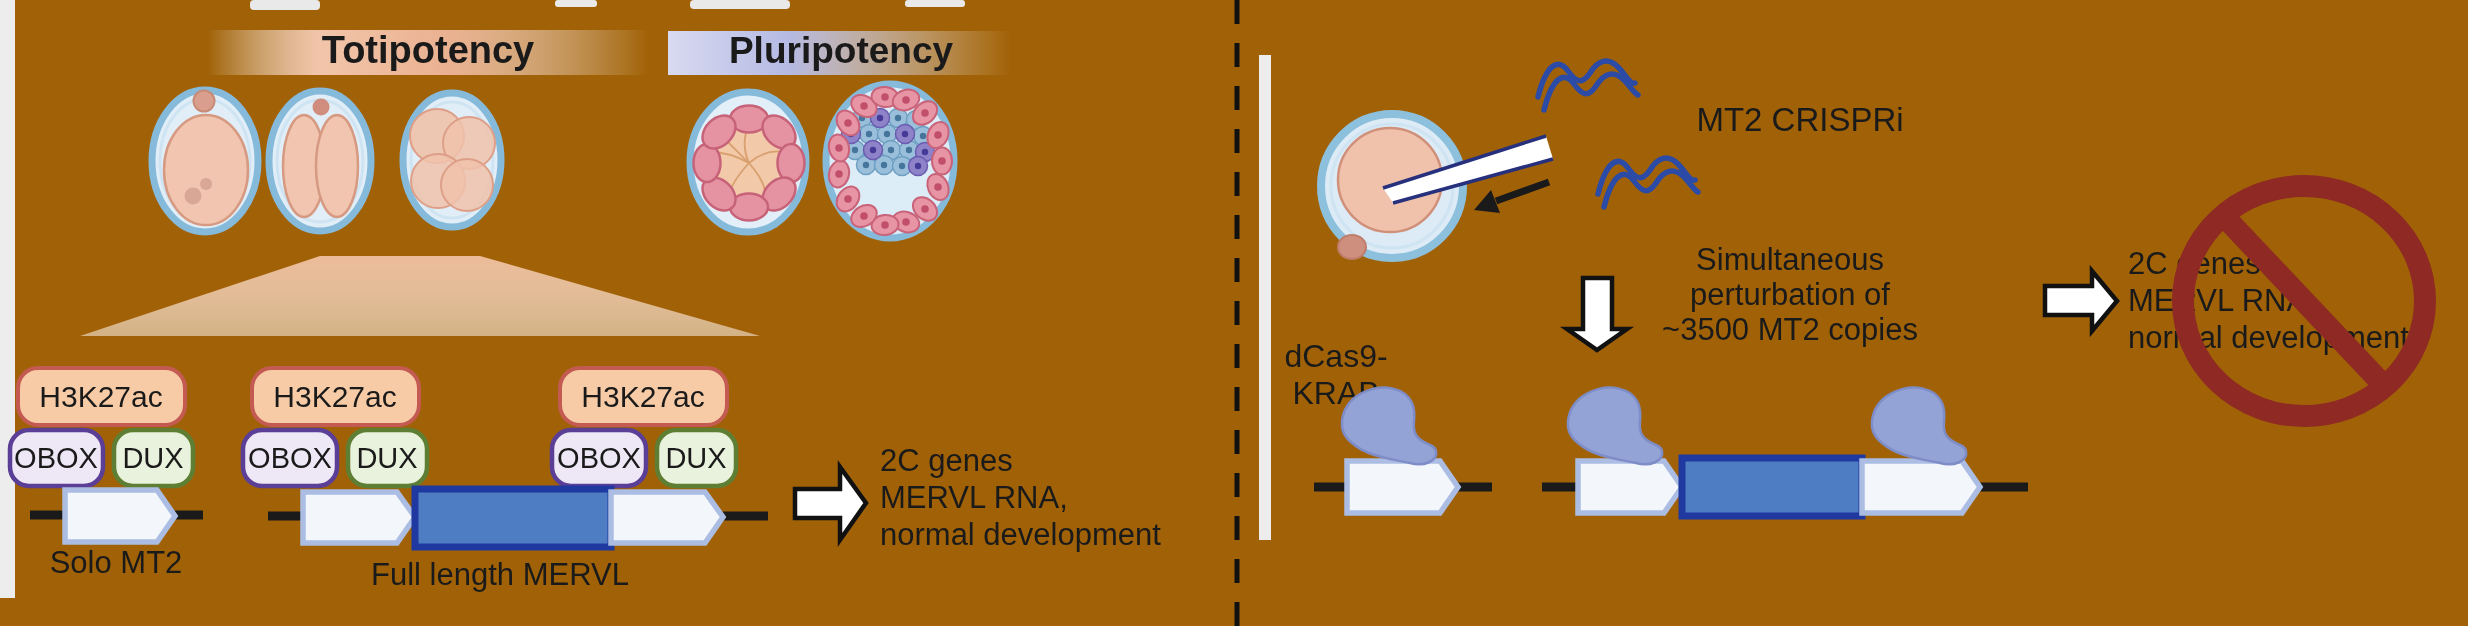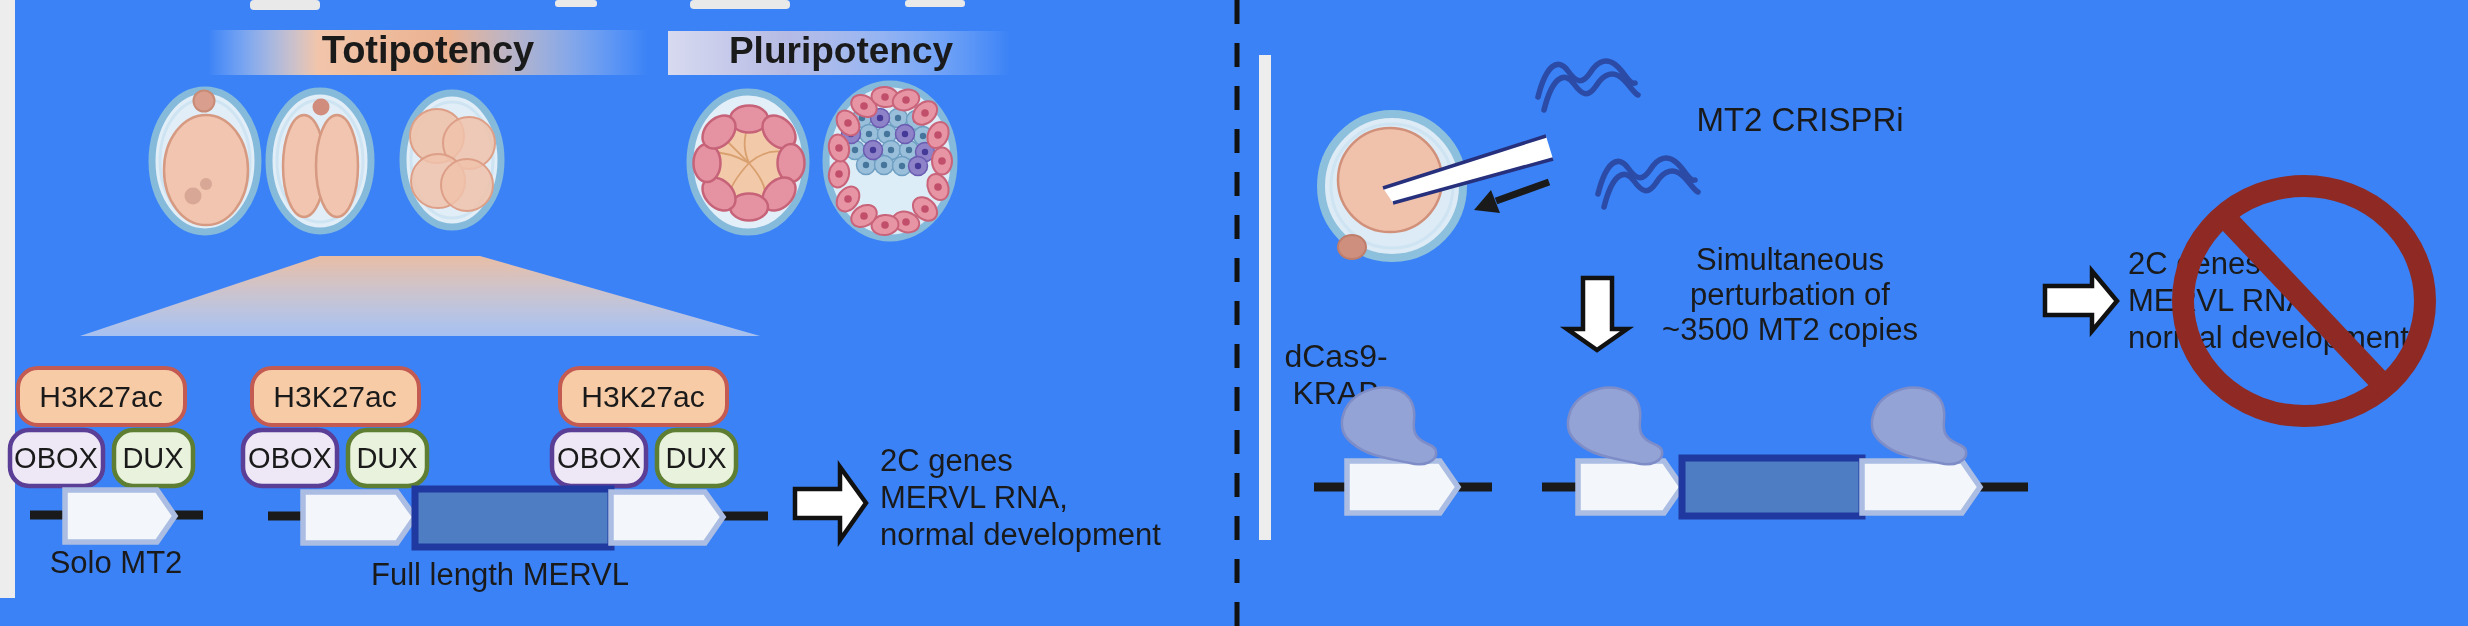--- a/index.html
+++ b/index.html
@@ -1,16 +1,16 @@
 <!DOCTYPE html>
 <html><head>
 <meta charset="utf-8">
 <style>
   html,body{margin:0;padding:0;background:#ffffff;}
-  .canvas{position:relative;width:2468px;height:626px;background:#3b82f6;overflow:hidden;}
+  .canvas{position:relative;width:2468px;height:626px;background:#a16207;overflow:hidden;}
   svg text{font-family:"Liberation Sans","DejaVu Sans",sans-serif;fill:#1a1a1a;}
   .banner-text{font-weight:bold;}
 </style>
 </head>
 <body>
 
 <div class="canvas">
 <svg width="2468" height="626" viewBox="0 0 2468 626" xmlns="http://www.w3.org/2000/svg">
   <defs>
     <linearGradient id="grad-tot" x1="0" y1="0" x2="1" y2="0">

